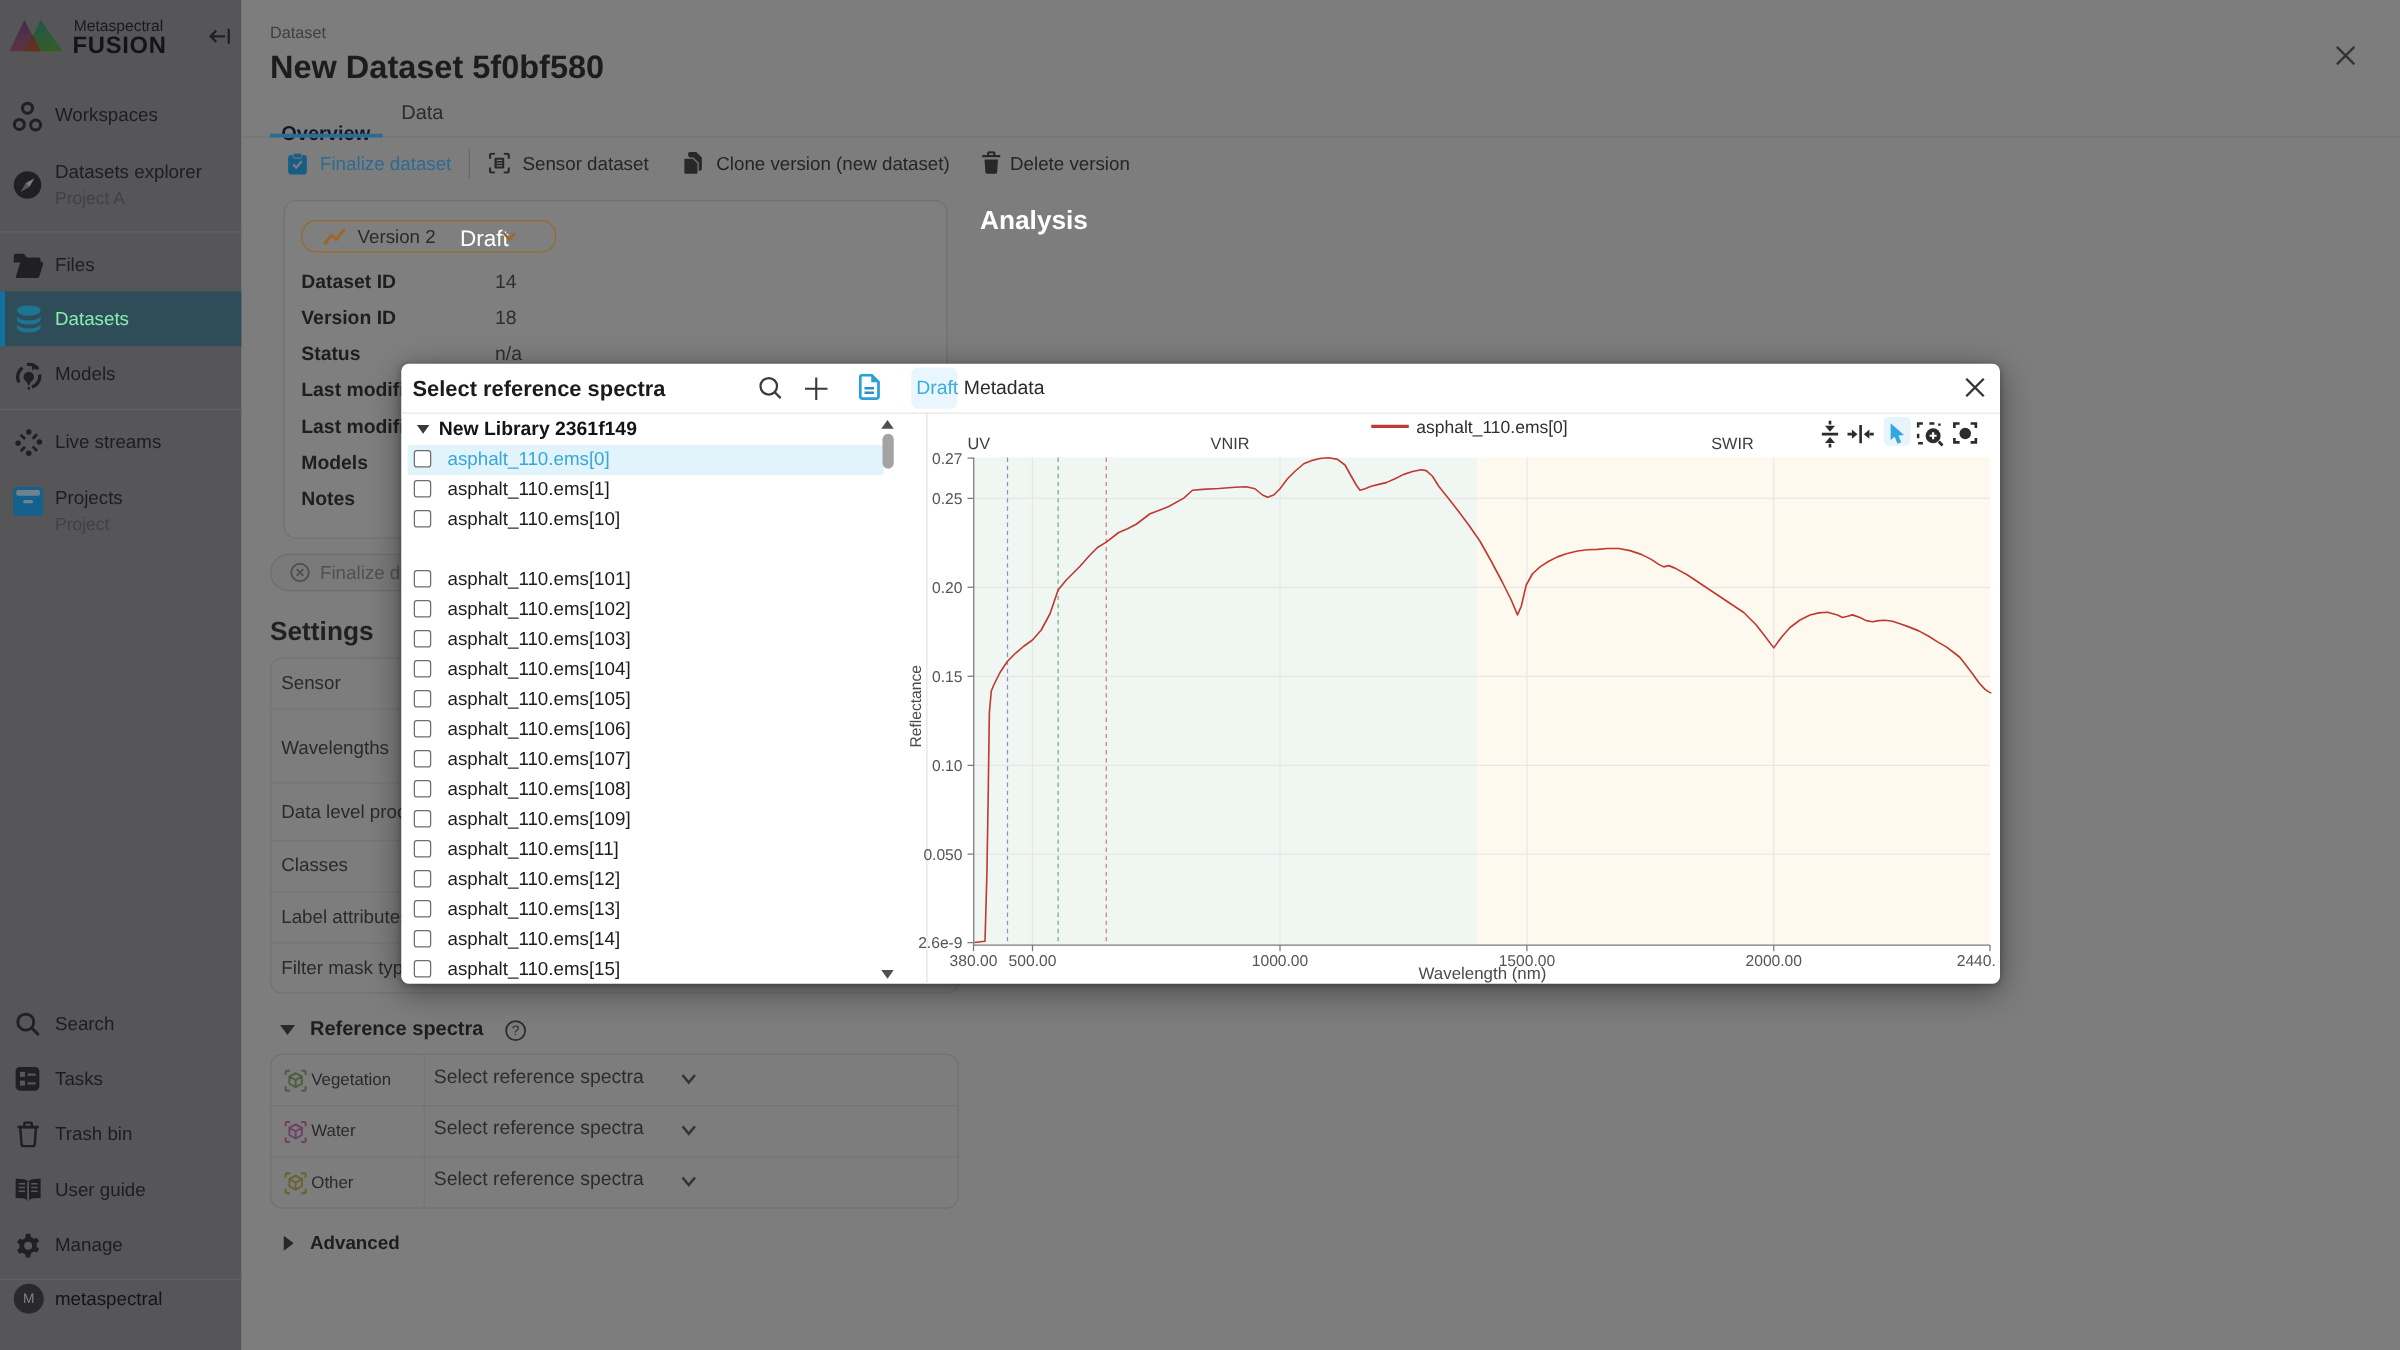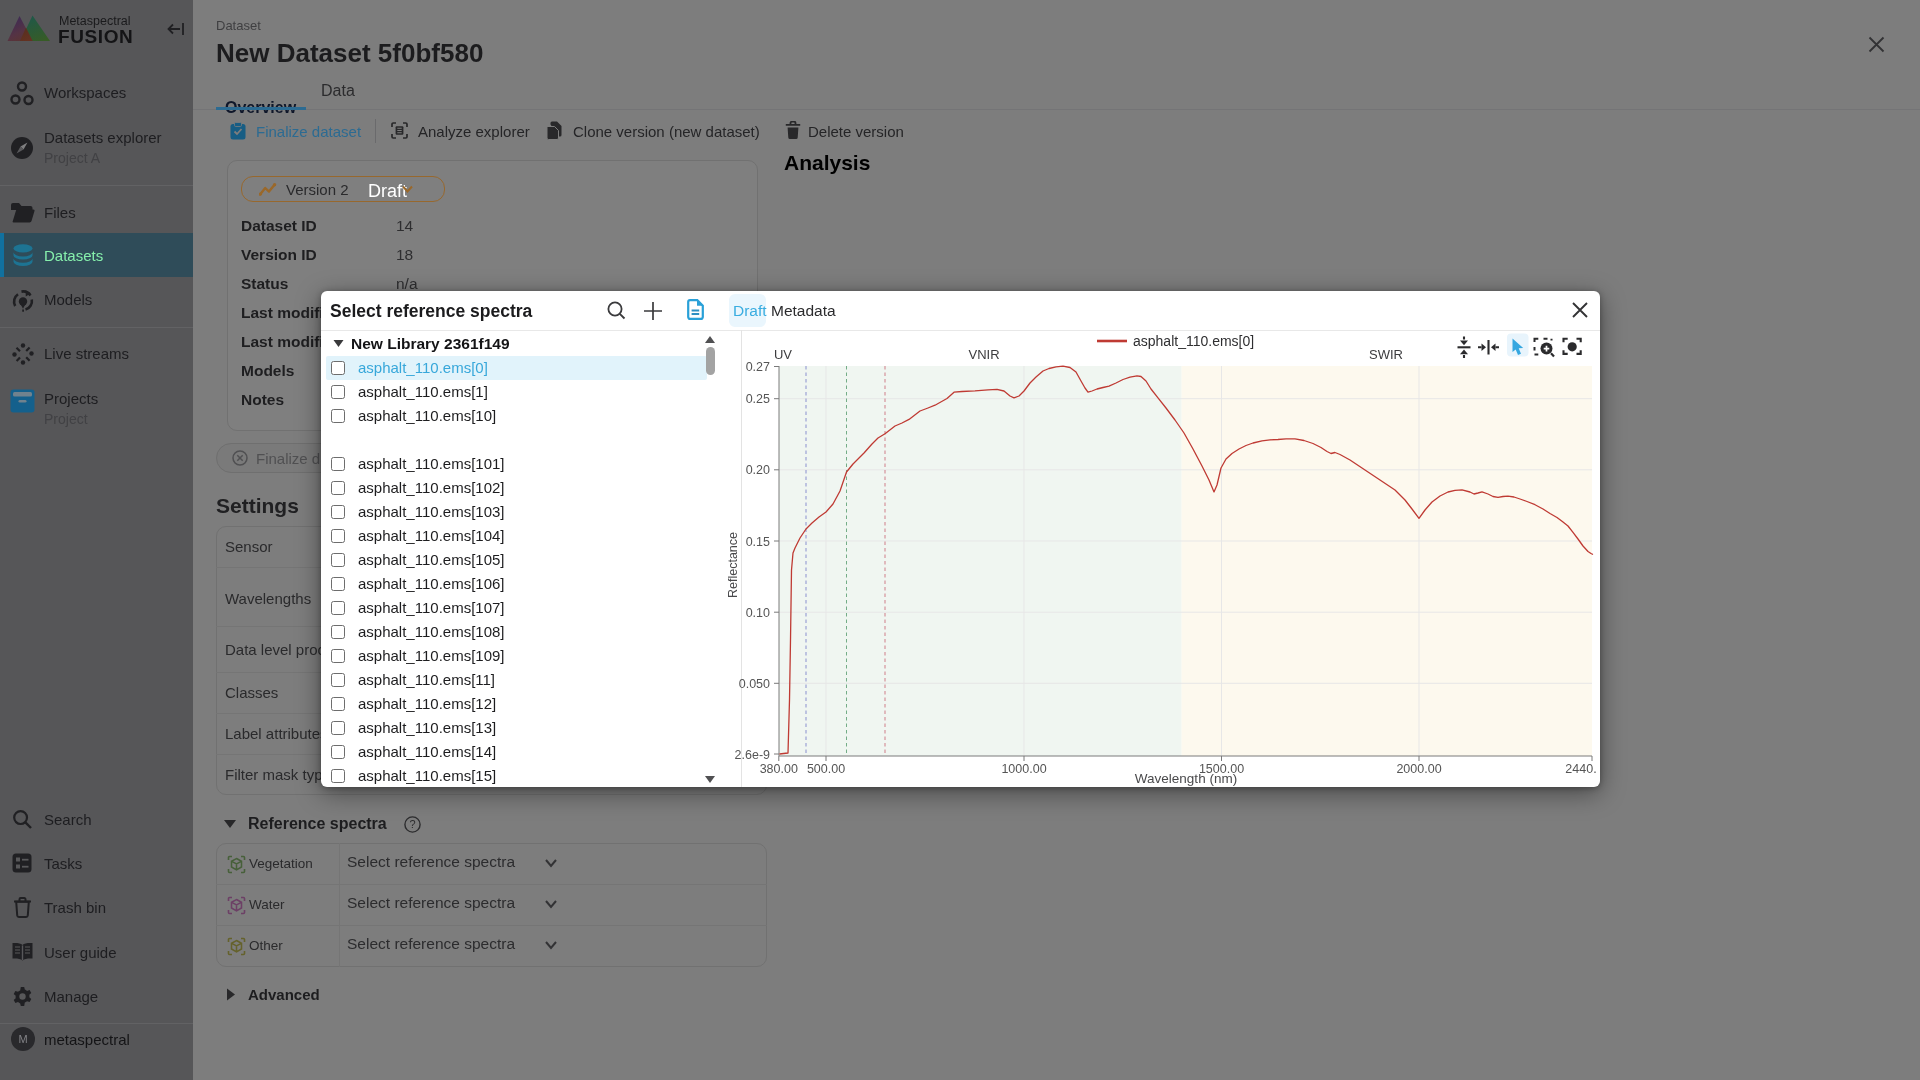--- a/index.html
+++ b/index.html
@@ -167,21 +167,21 @@
     <path d="M4.5 9.5 L7 12 L11.5 7" stroke="#7d7d7d" stroke-width="1.8" fill="none"></path>
   </svg>
   <div class="abs t-blue" style="left:63px;top:123px;font-size:15px">Finalize dataset</div>
   <div class="abs" style="left:182px;top:119px;width:1px;height:24px;background:#6a6a6c"></div>
 
   <svg class="abs" style="left:198px;top:122px" width="17" height="17" viewBox="0 0 17 17">
     <path d="M5 1 H2.2 A1.2 1.2 0 0 0 1 2.2 V5 M12 1 h2.8 A1.2 1.2 0 0 1 16 2.2 V5 M5 16 H2.2 A1.2 1.2 0 0 1 1 14.8 V12 M12 16 h2.8 A1.2 1.2 0 0 0 16 14.8 V12" stroke="#28282a" stroke-width="1.7" fill="none"></path>
     <rect x="4.6" y="4.2" width="7.8" height="8.6" rx="1" fill="#28282a"></rect>
     <path d="M6.3 6.3 h4.4 M6.3 8.5 h4.4 M6.3 10.7 h4.4" stroke="#7d7d7d" stroke-width="1.1"></path>
   </svg>
-  <div class="abs t-dark" style="left:225px;top:123px;font-size:15px">Analyze explorer</div>
+  <div class="abs t-dark" style="left:225px;top:123px;font-size:15px">Sensor dataset</div>
 
   <svg class="abs" style="left:353px;top:121px" width="17" height="19" viewBox="0 0 17 19">
     <path d="M4.5 3.5 V2 a1.5 1.5 0 0 1 1.5-1.5 h5 L15.5 5 v9 a1.5 1.5 0 0 1 -1.5 1.5 h-1.5" fill="#28282a"></path>
     <path d="M1 5.5 h7.5 L12.5 9.5 V17 a1.5 1.5 0 0 1 -1.5 1.5 h-8.5 A1.5 1.5 0 0 1 1 17 Z" fill="#28282a" stroke="#7d7d7d" stroke-width="1"></path>
   </svg>
   <div class="abs t-dark" style="left:380px;top:123px;font-size:15px">Clone version (new dataset)</div>
 
   <svg class="abs" style="left:592px;top:121px" width="16" height="19" viewBox="0 0 16 19">
     <path d="M0.8 3.8 h14.4 M5.5 3.4 V2 a1.3 1.3 0 0 1 1.3-1.3 h2.4 A1.3 1.3 0 0 1 10.5 2 v1.4" fill="none" stroke="#28282a" stroke-width="1.8"></path>
     <path d="M2.6 6.5 h10.8 l-0.7 10 a1.6 1.6 0 0 1 -1.6 1.5 H4.9 a1.6 1.6 0 0 1 -1.6-1.5 Z" fill="#28282a"></path>
@@ -205,21 +205,21 @@
   <div class="abs" style="left:203px;top:217px;font-size:15.5px;color:#2e2e30">14</div>
   <div class="abs" style="left:48px;top:246px;font-size:15.5px;font-weight:bold;color:#1e1e20">Version ID</div>
   <div class="abs" style="left:203px;top:246px;font-size:15.5px;color:#2e2e30">18</div>
   <div class="abs" style="left:48px;top:275px;font-size:15.5px;font-weight:bold;color:#1e1e20">Status</div>
   <div class="abs" style="left:203px;top:275px;font-size:15.5px;color:#2e2e30">n/a</div>
   <div class="abs" style="left:48px;top:304px;font-size:15.5px;font-weight:bold;color:#1e1e20">Last modified</div>
   <div class="abs" style="left:48px;top:333px;font-size:15.5px;font-weight:bold;color:#1e1e20">Last modified by</div>
   <div class="abs" style="left:48px;top:362px;font-size:15.5px;font-weight:bold;color:#1e1e20">Models</div>
   <div class="abs" style="left:48px;top:391px;font-size:15.5px;font-weight:bold;color:#1e1e20">Notes</div>
 
-  <div class="abs" style="left:591px;top:151px;font-size:21px;font-weight:bold;color:#000000">Analysis</div>
+  <div class="abs" style="left:591px;top:165px;font-size:21px;font-weight:bold;color:#ffffff">Analysis</div>
 
   <div class="abs" style="left:23px;top:443px;width:160px;height:30px;border:1px solid #6f6f6f;border-radius:15px;background:#7a7a7a"></div>
   <svg class="abs" style="left:39px;top:450px" width="16" height="16" viewBox="0 0 16 16">
     <circle cx="8" cy="8" r="7" fill="none" stroke="#505052" stroke-width="1.5"></circle>
     <path d="M5.3 5.3 L10.7 10.7 M10.7 5.3 L5.3 10.7" stroke="#505052" stroke-width="1.5"></path>
   </svg>
   <div class="abs" style="left:63px;top:450px;font-size:15px;color:#505052">Finalize dataset</div>
 
   <div class="abs" style="left:23px;top:494px;font-size:21px;font-weight:bold;color:#202022">Settings</div>
   <div class="abs" style="left:23px;top:526px;width:551px;height:269px;border:1px solid #717171;border-radius:10px"></div>

